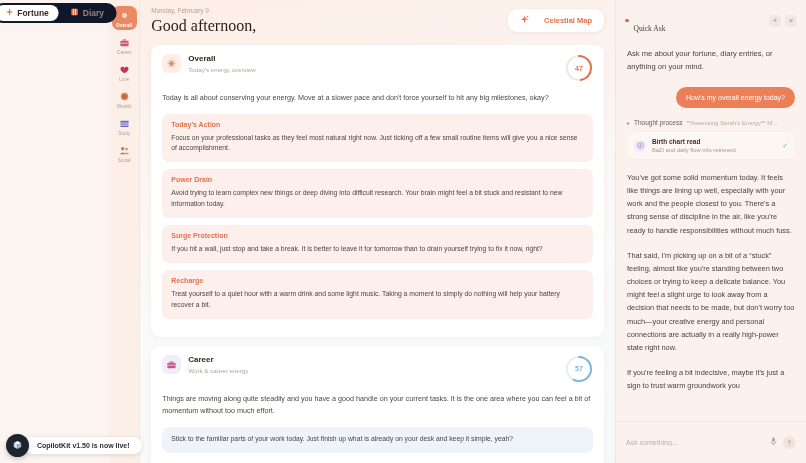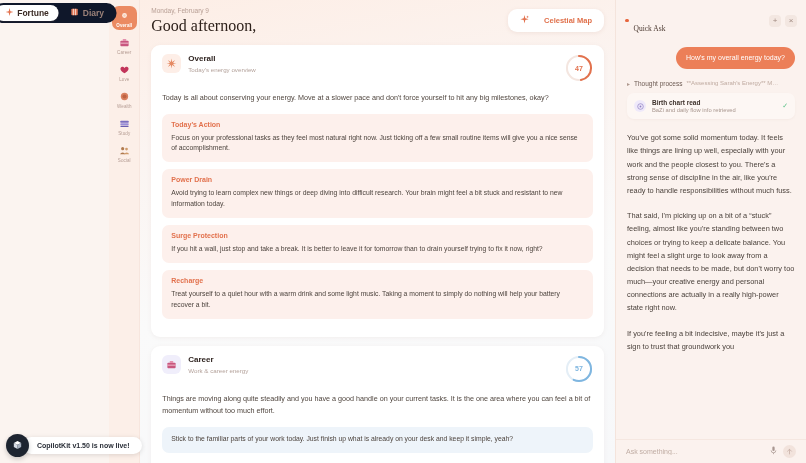--- a/index.html
+++ b/index.html
@@ -160,21 +160,21 @@
     display: flex; align-items: center; justify-content: center; font-size: 6px; color: #8f7fc4;
     flex: 0 0 12px;
   }
   .tool-name { font-size: 6.5px; font-weight: bold; color: #3e322c; }
   .tool-sub { font-size: 5.8px; color: #a8968e; margin-top: 1.5px; }
   .tool-check { margin-left: auto; font-size: 7px; color: #5fc28a; }
   .assistant-p { font-size: 7.4px; color: #4b423c; line-height: 1.78; margin-top: 12px; }
 
   .chat-input {
     position: absolute; bottom: 0; left: 0; right: 0;
-    height: 24px;
+    height: 42px;
     background: #fbf2ee;
     display: flex; align-items: center; padding: 0 10px;
     border-top: 1px solid #f5e7e0;
   }
   .chat-input input {
     flex: 1; border: none; outline: none; background: transparent;
     font-family: "Liberation Sans", sans-serif;
     font-size: 7px; color: #5b504a;
   }
   .chat-input input::placeholder { color: #c0ada4; }
@@ -411,20 +411,21 @@
       <div class="chat-head">
         <span class="dot"></span>
         <span class="chat-title">Quick Ask</span>
         <span class="chat-head-actions">
           <span class="chat-hbtn">+</span>
           <span class="chat-hbtn">×</span>
         </span>
       </div>
 
       <div class="chat-body clipped">
+        <div class="chat-intro">Ask me about your fortune, diary entries, or anything on your mind.</div>
         <div class="user-bubble">How's my overall energy today?</div>
 
         <div class="thought-row">
           <span class="chev">▸</span>
           <span class="thought-label">Thought process</span>
           <span class="thought-snip">**Assessing Sarah's Energy** My...</span>
         </div>
 
         <div class="tool-card">
           <span class="tool-ico">
@@ -435,21 +436,21 @@
           </span>
           <span>
             <span class="tool-name" style="display:block">Birth chart read</span>
             <span class="tool-sub" style="display:block">BaZi and daily flow info retrieved</span>
           </span>
           <span class="tool-check">✓</span>
         </div>
 
         <div class="assistant-p">You've got some solid momentum today. It feels like things are lining up well, especially with your work and the people closest to you. There's a strong sense of discipline in the air, like you're ready to handle responsibilities without much fuss.</div>
         <div class="assistant-p">That said, I'm picking up on a bit of a “stuck” feeling, almost like you're standing between two choices or trying to keep a delicate balance. You might feel a slight urge to look away from a decision that needs to be made, but don't worry too much—your creative energy and personal connections are actually in a really high-power state right now.</div>
-        <div class="assistant-p">If you're feeling a bit indecisive, maybe it's just a sign to trust that groundwork you</div>
+        <div class="assistant-p">If you're feeling a bit indecisive, maybe it's just a sign to trust warm groundwork you</div>
       </div>
 
       <div class="chat-input">
         <input type="text" placeholder="Ask something..." style="">
         <span class="mic-btn">
           <svg width="7" height="9" viewBox="0 0 8 11">
               <rect x="2.6" y="0.6" width="2.8" height="5.6" rx="1.4" fill="#a89791"></rect>
               <path d="M1.1 5.4 a2.9 2.9 0 0 0 5.8 0" fill="none" stroke="#a89791" stroke-width=".9"></path>
               <path d="M4 8.3 V10" stroke="#a89791" stroke-width=".9"></path>
             </svg>

